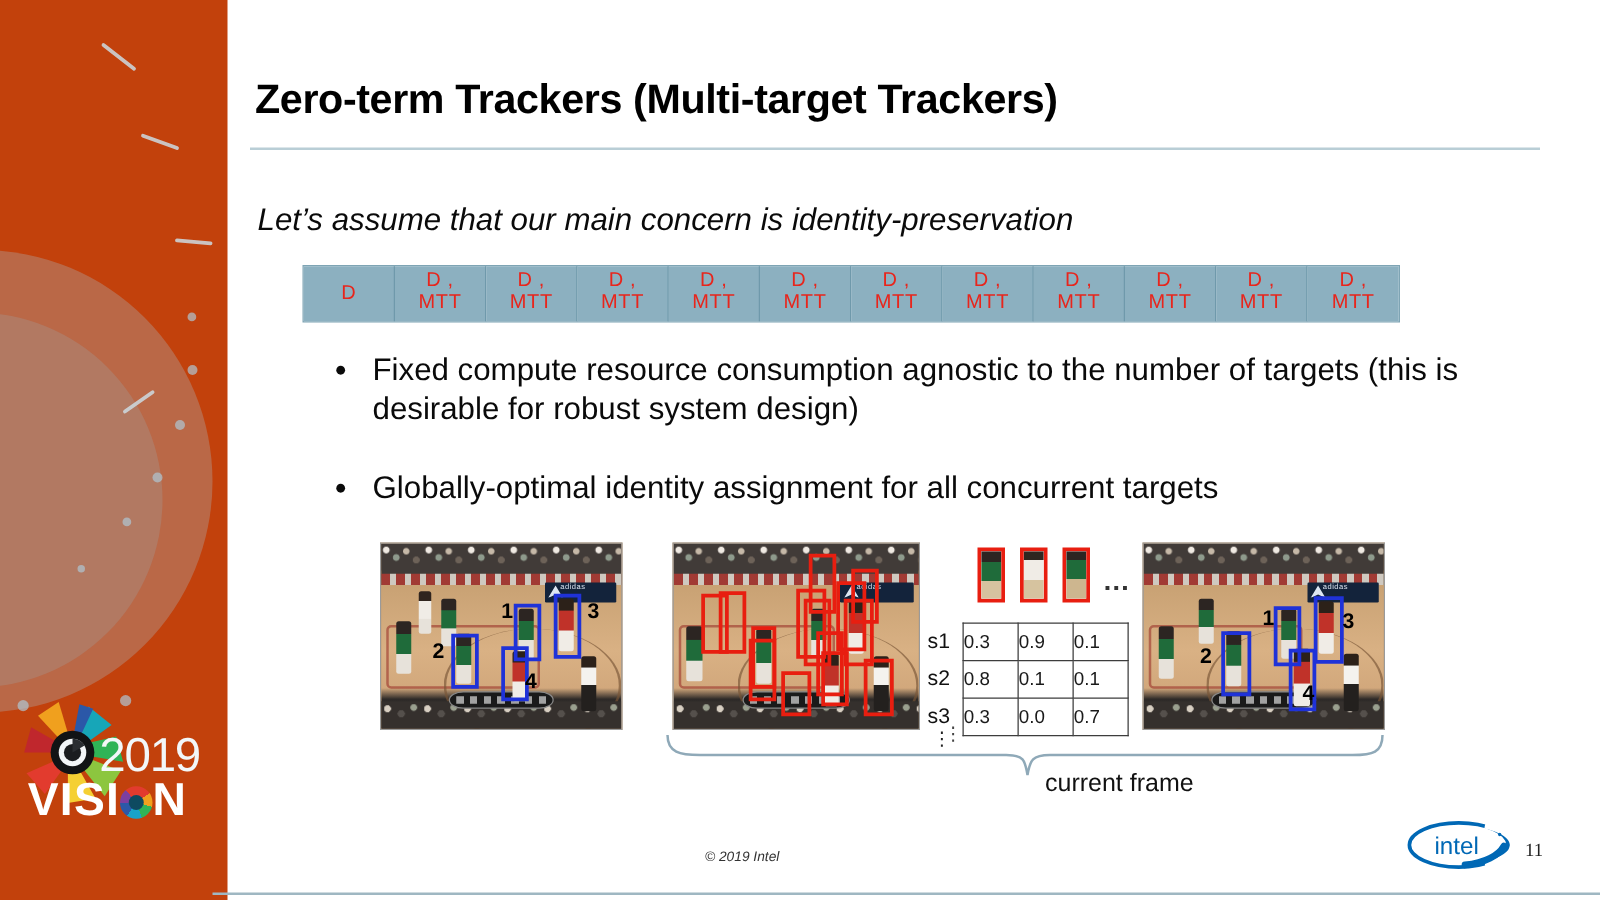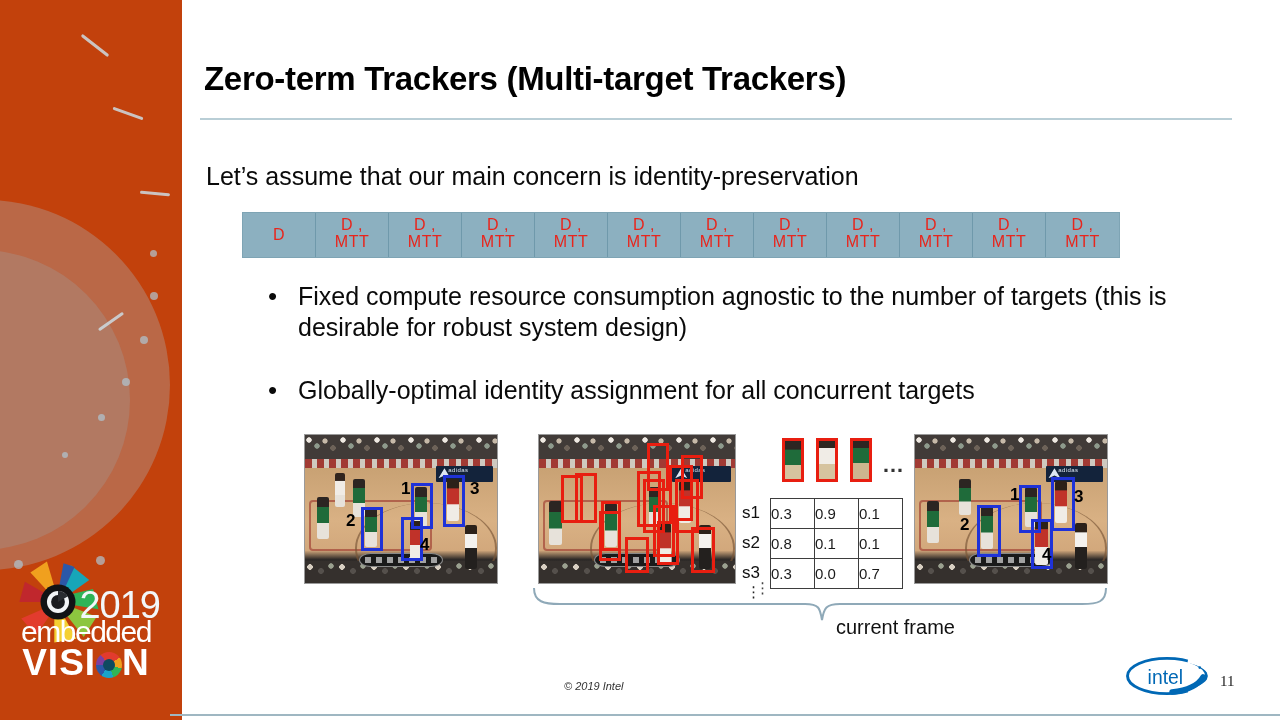--- a/index.html
+++ b/index.html
@@ -151,20 +151,21 @@
     width: 1032px; height: 2px;
     background: #b9ced6;
   }
 
   #subtitle {
     position: absolute;
     left: 36px; top: 162px;
     font-size: 25px;
     color: #0a0a0a;
     white-space: nowrap;
+    font-style: italic;
   }
 
   
   #timeline {
     position: absolute;
     left: 72px; top: 212px;
     height: 46px;
     display: flex;
     border: 1px solid #7ea4b4;
   }
@@ -452,21 +453,20 @@
           <path d="M-6,-6 L-30,-32 L-12,-44 L-2,-10 Z" fill="#f0a01e"></path>
           <path d="M0,-10 L6,-42 L18,-38 L4,-8 Z" fill="#2b58a8"></path>
         </g>
         <circle cx="50" cy="50" r="19" fill="#111315"></circle>
         <circle cx="50" cy="50" r="12" fill="#f2f5f7"></circle>
         <circle cx="50" cy="50" r="7.5" fill="#1a1c1f"></circle>
         <path d="M50 38 a12 12 0 0 1 10.5 6 l-10.5 6 z" fill="#2a2d31"></path>
       </svg>
       <div id="logo-text">
         <div id="txt-2019">2019</div>
-        <div id="txt-embedded">embedded</div>
         <div id="txt-vision"><span>VISI</span><span class="ohole"></span><span>N</span></div>
       </div>
     </div>
   </div>
 
   <div id="content">
 
     <div id="title">Zero-term Trackers (Multi-target Trackers)</div>
     <div id="title-rule"></div>
 

